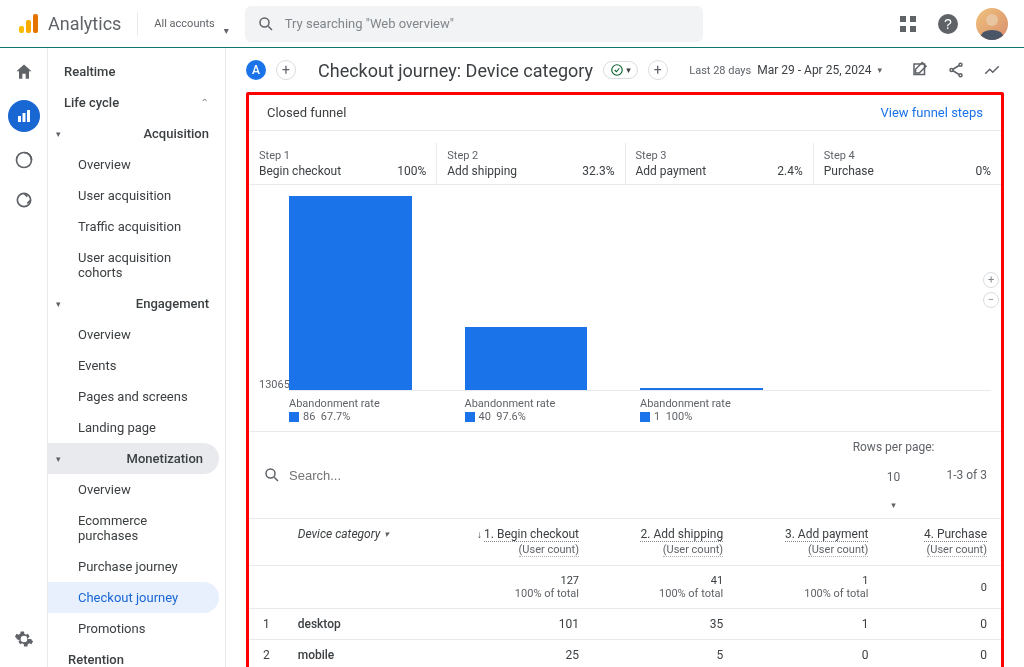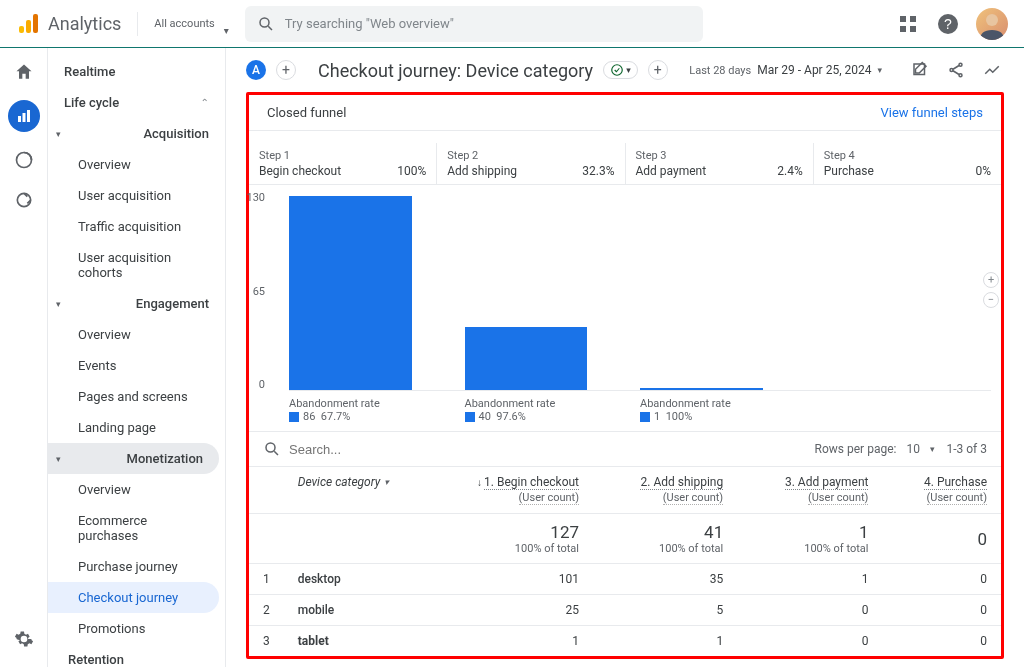--- a/index.html
+++ b/index.html
@@ -60,47 +60,47 @@
     
     
     .steps { display:flex; border-top:1px solid #e8eaed; border-bottom:1px solid #e8eaed; }
     .step { flex:1; padding:6px 10px; border-right:1px solid #e8eaed;margin-top:12px; }
     .step:last-child { border-right:none; }
     .step-label { font-size:11px; color:#5f6368; }
     .step-row { display:flex; justify-content:space-between; font-size:12px; margin-top:2px; }
     
     
     .chart-area { display:flex; padding:6px 10px 4px; position:relative; }
-    .y-axis { width:30px; display:flex; flex-direction:column; justify-content:space-between; align-items:flex-end; font-size:11px; color:#5f6368; height:200px; padding-right:24px; }
+    .y-axis { width:30px; display:flex; flex-direction:row; justify-content:space-between; align-items:flex-end; font-size:11px; color:#5f6368; height:200px; padding-right:10px; }
     .bars { flex:1; display:flex; height:200px; align-items:flex-end; border-bottom: 1px solid #e8eaed; position:relative; }
     .bar-cell { flex:1; height:100%; display:flex; align-items:flex-end; }
     .bar { width:70%; background:#1a73e8; }
     .zoom-ctrl { position:absolute; right:2px; top:50%; transform:translateY(-50%); display:flex; flex-direction:column; gap:4px; }
     .zoom-ctrl span { width:16px; height:16px; border:1px solid #dadce0; border-radius:50%; font-size:11px; line-height:14px; text-align:center; color:#80868b; cursor:pointer; }
     
     .aband-row { display:flex; padding:2px 10px 8px 40px; }
     .aband-cell { flex:1; font-size:11px; color:#5f6368; }
     .aband-cell .sq { display:inline-block; width:10px; height:10px; background:#1a73e8; margin-right:4px; vertical-align:middle; }
     
     
     .table-toolbar { display:flex; align-items:center; padding:8px 14px; border-top:1px solid #e8eaed; gap:8px; }
     .table-toolbar input { border:none; outline:none; flex:1; font-size:13px; color:#3c4043; }
     .tb-right { margin-left:auto; display:flex; align-items:center; gap:12px; font-size:12px; color:#5f6368; }
-    .rows-per { display:flex; gap:10px; align-items:center; }
+    .rows-per { display:flex; gap:16px; align-items:center;flex-direction:column; }
     .rows-per::after { content:'▾'; font-size:9px; }
     
     table.data { width:100%; border-collapse:collapse; font-size:12px; }
     table.data th, table.data td { padding:8px 14px; text-align:right; border-top:1px solid #e8eaed; }
     table.data th:first-child, table.data td:first-child { width:26px; text-align:center; }
     table.data th:nth-child(2), table.data td:nth-child(2) { text-align:left; width:140px; }
     table.data th { font-weight:400; color:#3c4043; vertical-align:top; }
     .th-main { border-bottom:1px dotted #80868b; display:inline-block; }
     .th-sub { font-size:11px; color:#5f6368; border-bottom:1px dotted #b0b0b0; display:inline-block; }
     .row-totals td { color:#5f6368; font-size:11px; }
-    .row-totals .big { color:#3c4043; font-size:17px; display:block; }
+    .row-totals .big { color:#3c4043; font-size:11px; display:block; }
     .sort-arr { font-size:10px; margin-right:2px; }
     .dim-head { display:flex; align-items:center; gap:4px; color:#3c4043;font-style:italic; }
     .dim-head::after { content:'▾'; font-size:9px; color:#5f6368; }
   </style>
 </head>
 <body>
 
 <div class="top-header">
   <div class="logo-wrap">
     <svg class="ga-logo" viewBox="0 0 24 24">

